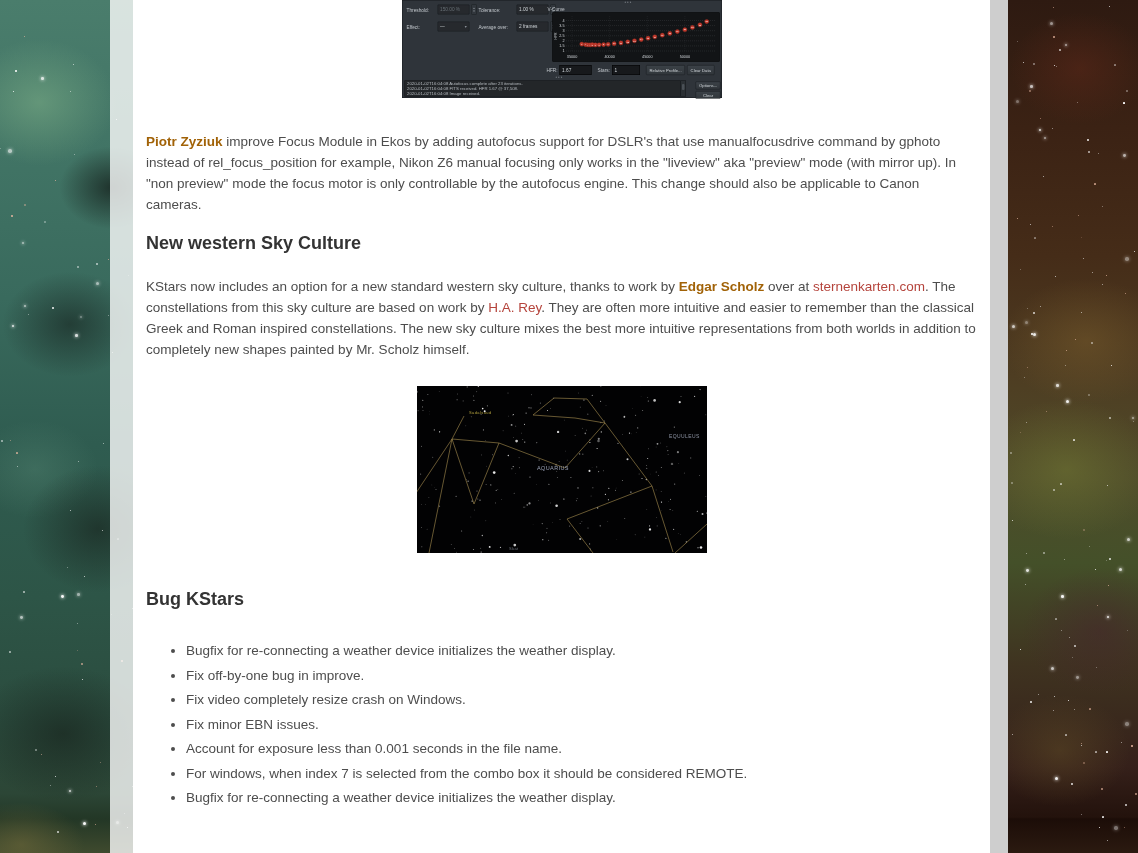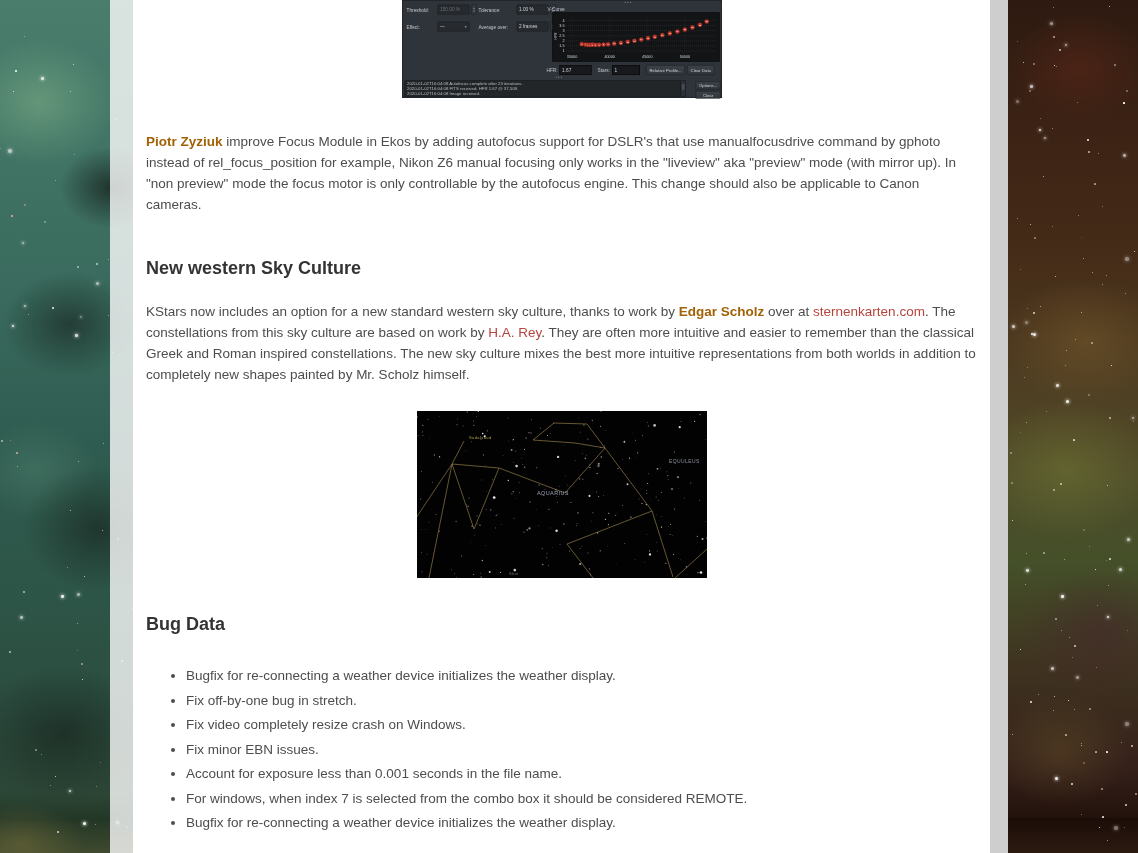--- a/index.html
+++ b/index.html
@@ -29,21 +29,21 @@
       radial-gradient(100px 80px at 40% 88%, rgba(105,85,40,.4), transparent 70%),
       linear-gradient(180deg,#2e1a11 0%,#3b2214 15%,#452c18 30%,#4e3d22 44%,#4f4c2a 56%,#445029 66%,#3f3320 78%,#35201a 90%,#23120c 95.8%,#1c0d08 96%,#2b1a10 100%);
   }
   .bgstar{position:absolute;border-radius:50%;background:#fff;}
   
   .shell{position:absolute;left:110px;top:0;width:898px;height:853px;background:rgba(252,252,252,.8);}
   .content{position:absolute;left:23px;top:0;width:857px;height:853px;background:#ffffff;}
   .post{padding:0 13px;color:#4d4d4d;font-size:13.5px;line-height:21px;}
   .post p{margin:0;}
   h3{font-size:18px;line-height:20px;color:#333;font-weight:bold;}
-  h3.sky-h{margin:43px 0 23px;}
+  h3.sky-h{margin:18px 0 23px;}
   h3.bug-h{margin:36px 0 0;}
   a.plink{color:#b5443c;text-decoration:none;cursor:pointer;}
   b{color:#a16207;}
   ul.bugs{margin:31px 0 0;padding-left:40px;}
   ul.bugs li{margin:0 0 3.5px;}
   figure{padding:0;}
   .ekos-fig{margin:0 auto 33px;width:320px;height:98px;position:relative;}
   .sky-fig{margin:26px auto 0;width:290px;}
   figcaption{margin-top:10px;text-align:center;font-size:13px;color:#595959;line-height:16px;}
   
@@ -677,25 +677,25 @@
               <polyline points="235,100 256,166" fill="none" stroke="#a28a4e" stroke-width="0.7" stroke-opacity="0.9"></polyline>
               <polyline points="290,138 258,167" fill="none" stroke="#a28a4e" stroke-width="0.7" stroke-opacity="0.9"></polyline>
               <text x="120" y="84" font-size="5.5" fill="#9aa1b5" letter-spacing="0.4" font-family="&quot;Liberation Sans&quot;,sans-serif">AQUARIUS</text>
               <text x="252" y="52" font-size="5" fill="#8d93a3" letter-spacing="0.4" font-family="&quot;Liberation Sans&quot;,sans-serif">EQUULEUS</text>
               <text x="52" y="28" font-size="4" fill="#b3a23f" letter-spacing="0.4" font-family="&quot;Liberation Sans&quot;,sans-serif">Sadalsuud</text>
               <text x="92" y="164" font-size="4" fill="#6f747e" letter-spacing="0.4" font-family="&quot;Liberation Sans&quot;,sans-serif">Skat</text>
             </svg>
         </div>
       </figure>
 
-      <h3 class="bug-h">Bug Data</h3>
+      <h3 class="bug-h">Bug KStars</h3>
 
       <ul class="bugs" id="bugList">
           <li>Bugfix for re-connecting a weather device initializes the weather display.</li>
-          <li>Fix off-by-one bug in stretch.</li>
+          <li>Fix off-by-one bug in improve.</li>
           <li>Fix video completely resize crash on Windows.</li>
           <li>Fix minor EBN issues.</li>
           <li>Account for exposure less than 0.001 seconds in the file name.</li>
           <li>For windows, when index 7 is selected from the combo box it should be considered REMOTE.</li>
           <li>Bugfix for re-connecting a weather device initializes the weather display.</li>
         </ul>
 
     </div>
   </div>
 </div>

